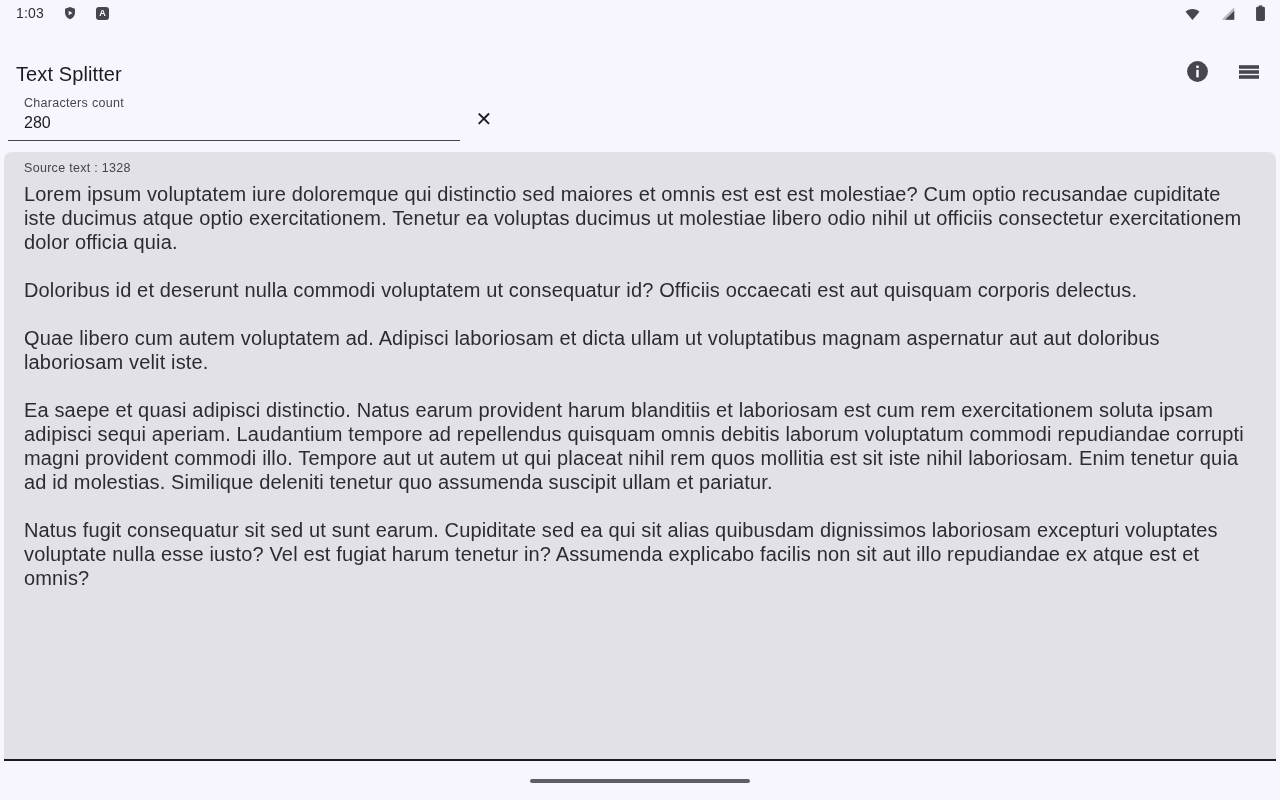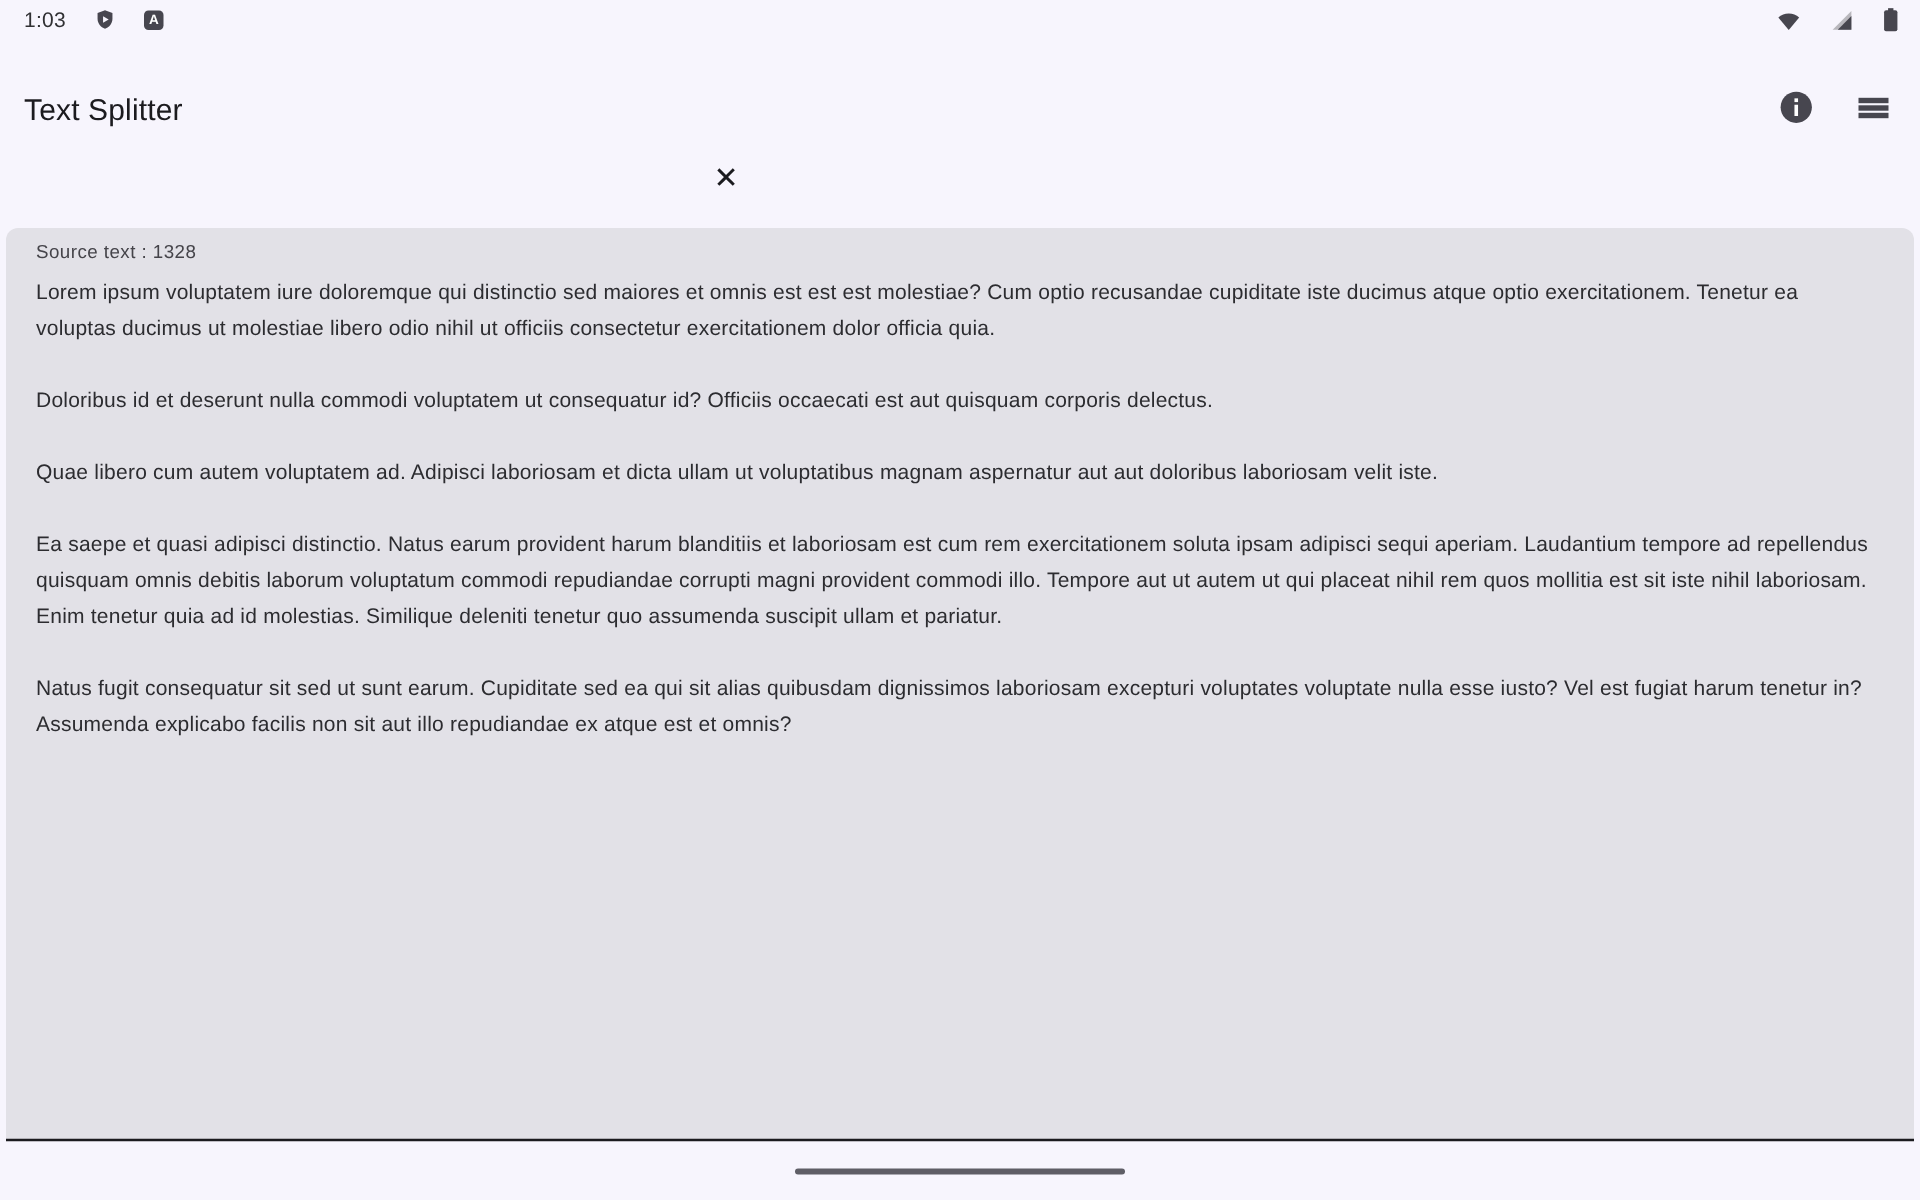--- a/index.html
+++ b/index.html
@@ -69,21 +69,21 @@
     background: #E2E1E7;
     border-radius: 8px 8px 0 0;
     border-bottom: 2px solid #1B1B1F;
     padding: 9px 24px 0 20px;
   }
   .source-label {
     font-size: 12.5px; color: #45444A; letter-spacing: 0.3px;
     margin-bottom: 7px;
   }
   .source-body {
-    font-size: 14px; line-height: 24px; color: #2C2C30;
+    font-size: 20px; line-height: 24px; color: #2C2C30;
     letter-spacing: 0.15px;
     white-space: pre-wrap;
   }
 
   
   .nav-pill {
     position: absolute; left: 530px; top: 779px; width: 220px; height: 4px;
     background: #5F5E66; border-radius: 2px; cursor: pointer;
   }
 </style>
@@ -141,20 +141,24 @@
           <svg width="24" height="24" viewBox="0 0 24 24">
             <rect x="2" y="5.2" width="20" height="3.6" fill="#47464F"></rect>
             <rect x="2" y="10.2" width="20" height="3.6" fill="#47464F"></rect>
             <rect x="2" y="15.2" width="20" height="3.6" fill="#47464F"></rect>
           </svg>
         </span>
       </button>
     </div>
   </div>
 
+  <div class="count-field">
+    <label class="count-label">Characters count</label>
+    <input class="count-input" type="text" value="280" style="">
+  </div>
   <button class="clear-btn" aria-label="clear">
     <span>✕</span>
   </button>
 
   <div class="source-area">
     <div class="source-label">Source text : 1328</div>
     <div class="source-body">Lorem ipsum voluptatem iure doloremque qui distinctio sed maiores et omnis est est est molestiae? Cum optio recusandae cupiditate iste ducimus atque optio exercitationem. Tenetur ea voluptas ducimus ut molestiae libero odio nihil ut officiis consectetur exercitationem dolor officia quia.
 
 Doloribus id et deserunt nulla commodi voluptatem ut consequatur id? Officiis occaecati est aut quisquam corporis delectus.
 

